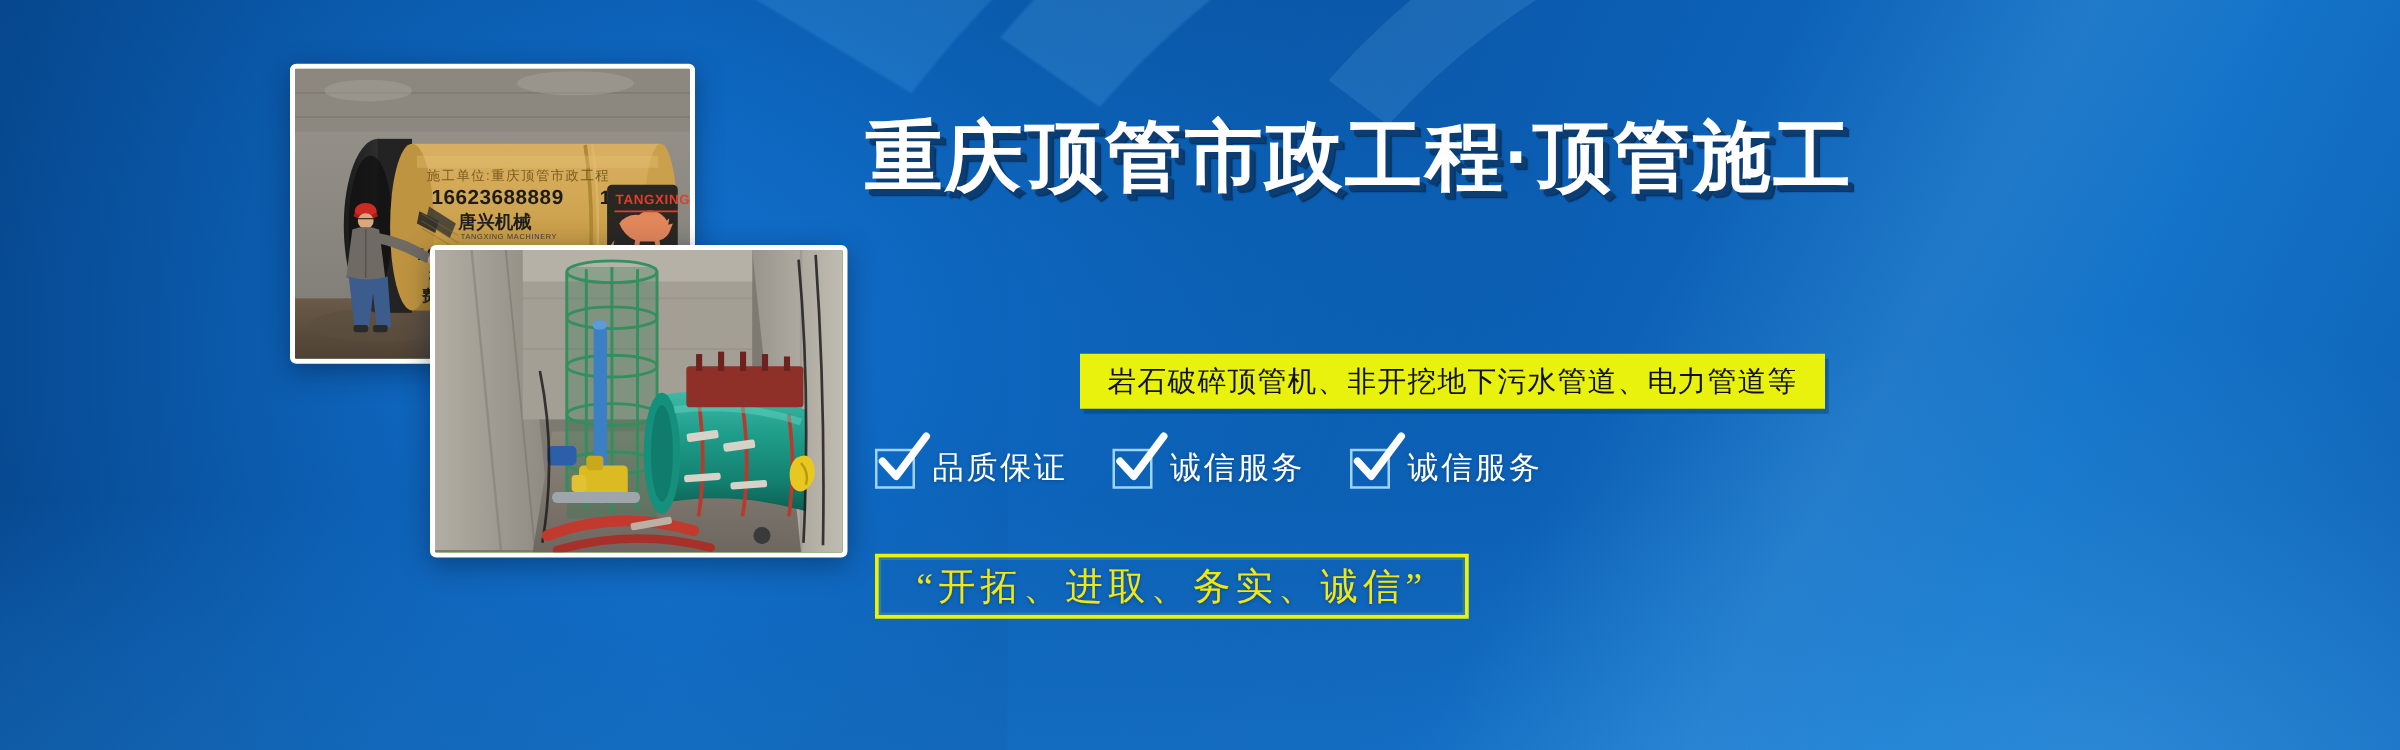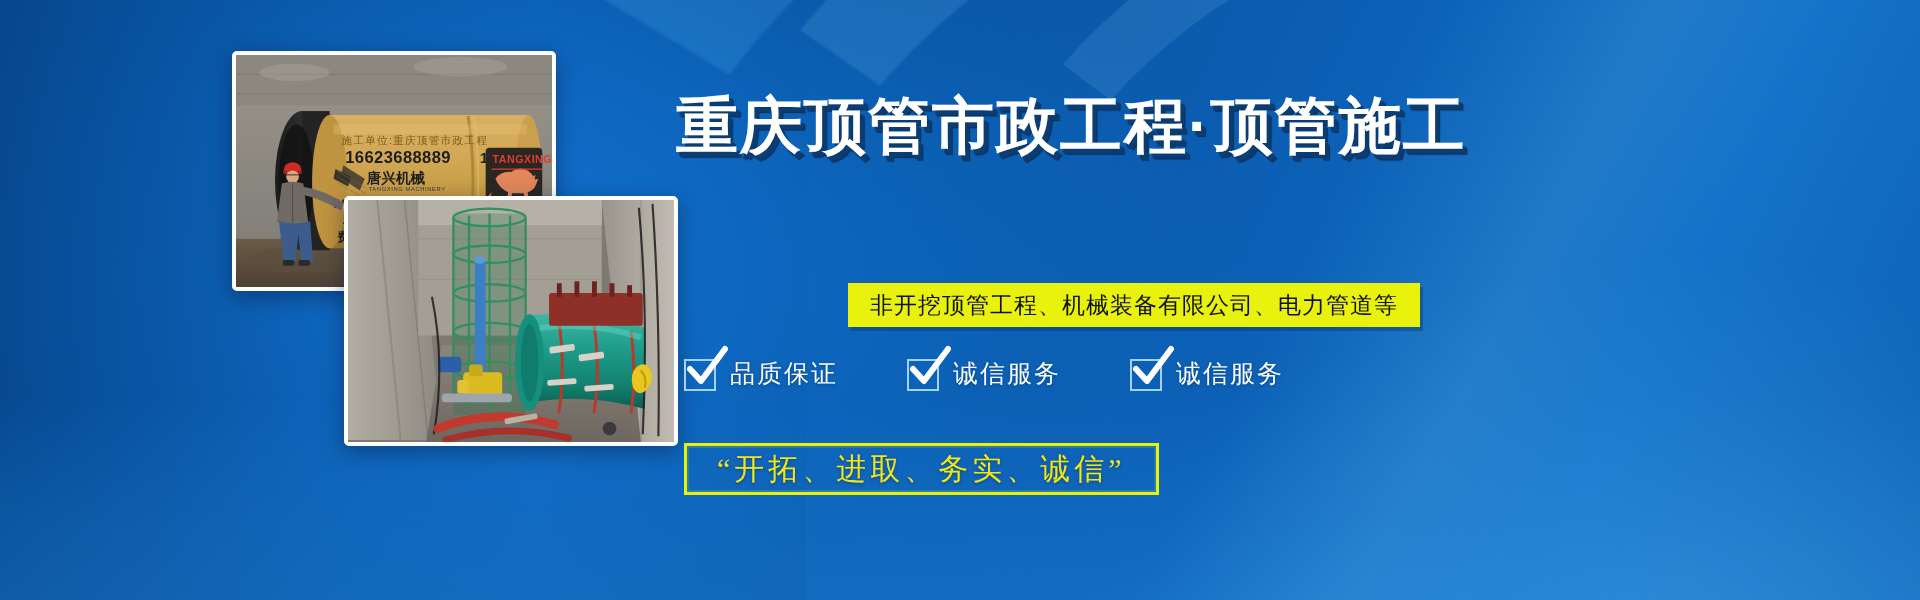--- a/index.html
+++ b/index.html
@@ -88,21 +88,21 @@
     border-radius:5px;
     box-shadow:0 6px 22px rgba(0,20,50,.42);
     overflow:hidden;
     background:#4d7c0f;
   }
   #photo-one { left:232px; top:51px; width:324px; height:240px; z-index:4; }
   #photo-two { left:344px; top:196px; width:334px; height:250px; z-index:5; }
   .photo svg { display:block; width:100%; height:100%; }
 
   
-  .content { position:absolute; left:676px; top:0; width:1180px; height:461px; z-index:8; }
+  .content { position:absolute; left:692px; top:0; width:1180px; height:461px; z-index:8; }
 
   #main-title {
     position:absolute; left:0; top:95px;
     font-size:62px; font-weight:bold; color:#ffffff;
     letter-spacing:2px; line-height:1;
     white-space:nowrap;
     text-shadow:
        3px 4px 0 #0b3c72,
        4px 5px 0 #0b3c72,
        5px 6px 1px rgba(6,38,72,.85);
@@ -122,21 +122,21 @@
     background:#e8f20c;
     box-shadow:3px 4px 0 rgba(5,45,90,.35);
     white-space:nowrap;
   }
   #scope-bar .txt {
     font-size:23px; color:#111111; letter-spacing:1px; font-weight:500;
   }
 
   #features {
     position:absolute; left:0; top:355px;
-    display:flex; align-items:center; gap:69px;
+    display:flex; align-items:center; gap:36px;
     padding-left:8px;
   }
   .feature { display:flex; align-items:center; gap:10px; position:relative; }
   .chk {
     position:relative; width:36px; height:36px; flex:none;
   }
   .chk .box {
     position:absolute; left:0; top:4px; width:32px; height:32px;
     border:2px solid #9fd4f7; background:transparent;
   }
@@ -386,21 +386,21 @@
       <circle cx="268" cy="236" r="7" fill="#3a3a3a"></circle>
     </svg>
   </div>
 
   <div class="content">
 
     <div id="main-title">重庆顶管市政工程·顶管施工</div>
 
 
     <div id="scope-bar">
-      <span class="txt">非开挖顶管工程、机械装备有限公司、电力管道等</span>
+      <span class="txt">岩石破碎顶管机、非开挖地下污水管道、电力管道等</span>
     </div>
 
     <div id="features">
 
       <div class="feature">
         <span class="chk">
           <span class="box"></span>
           <svg viewBox="0 0 46 46" aria-hidden="true">
             <path d="M8 24 L19 36 L43 4" fill="none" stroke="#ffffff" stroke-width="6" stroke-linecap="round" stroke-linejoin="round"></path>
           </svg>

